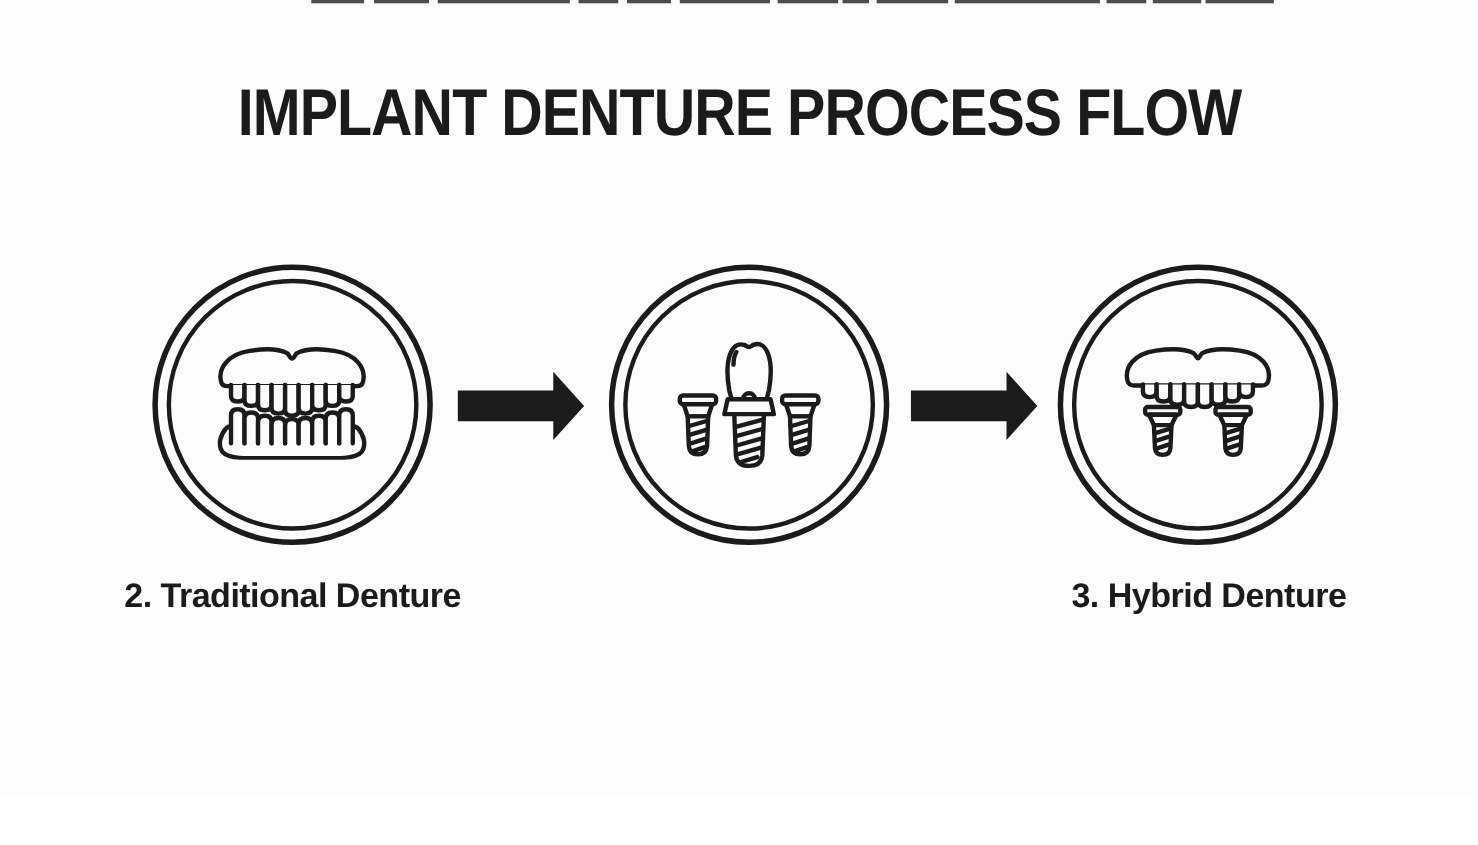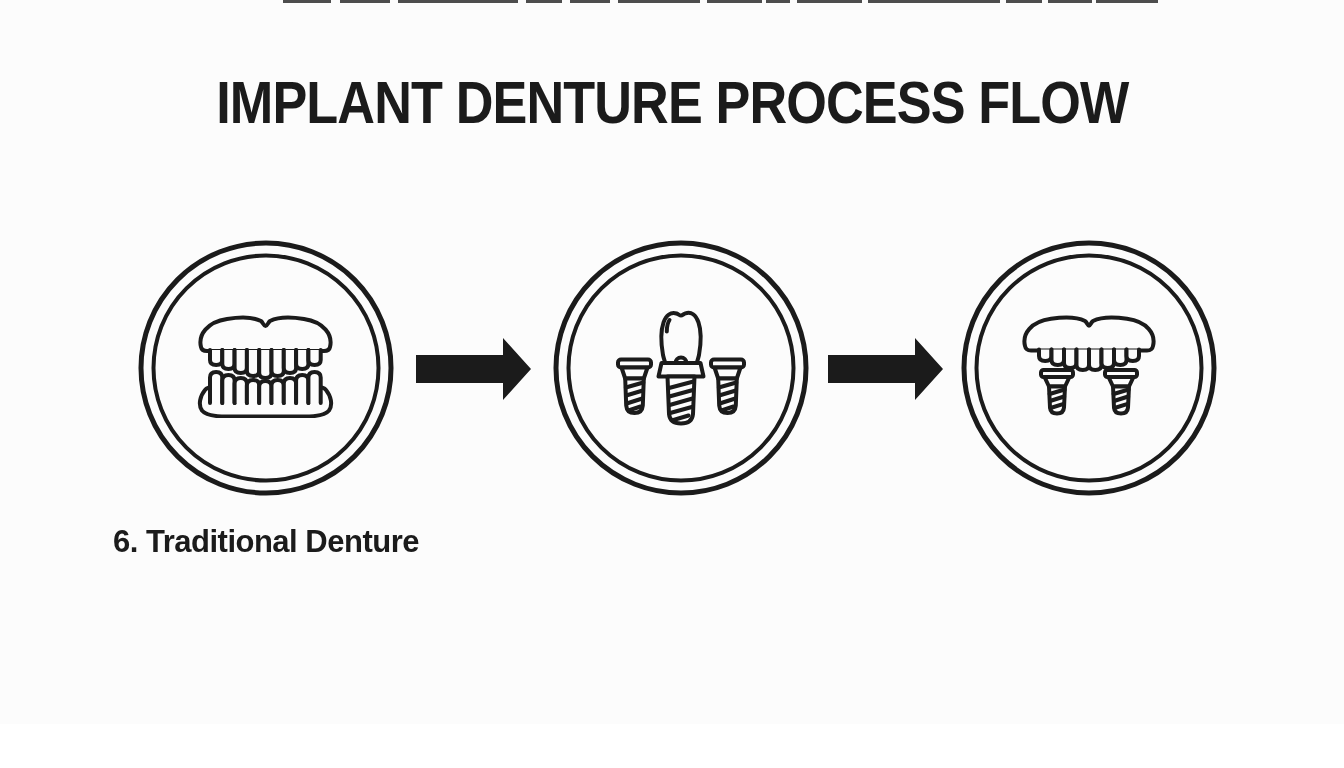--- a/index.html
+++ b/index.html
@@ -169,15 +169,16 @@
 
       <rect class="stroke fill-bg" x="86" y="55" width="32" height="7" rx="2.5"></rect>
       <path class="stroke fill-bg" d="M 89.5 62 L 94 71.5 L 110 71.5 L 114.5 62 Z"></path>
       <path class="stroke fill-bg" d="M 94 71.5 L 95 92.5 Q 95.5 98.5 102 98.5 Q 108.5 98.5 109 92.5 L 110 71.5 Z"></path>
       <path class="thread" d="M 94.6 79 L 109.6 74.5"></path>
       <path class="thread" d="M 95 86 L 109.2 81.5"></path>
       <path class="thread" d="M 95.5 93 L 108.7 88.8"></path>
     </svg>
   </div>
 
-  <div class="step-label label-1">6. Traditional Denture</div>
+  <div class="step-label label-1">2. Traditional Denture</div>
+  <div class="step-label label-3">3. Hybrid Denture</div>
 
 </div>
 
 </body></html>

